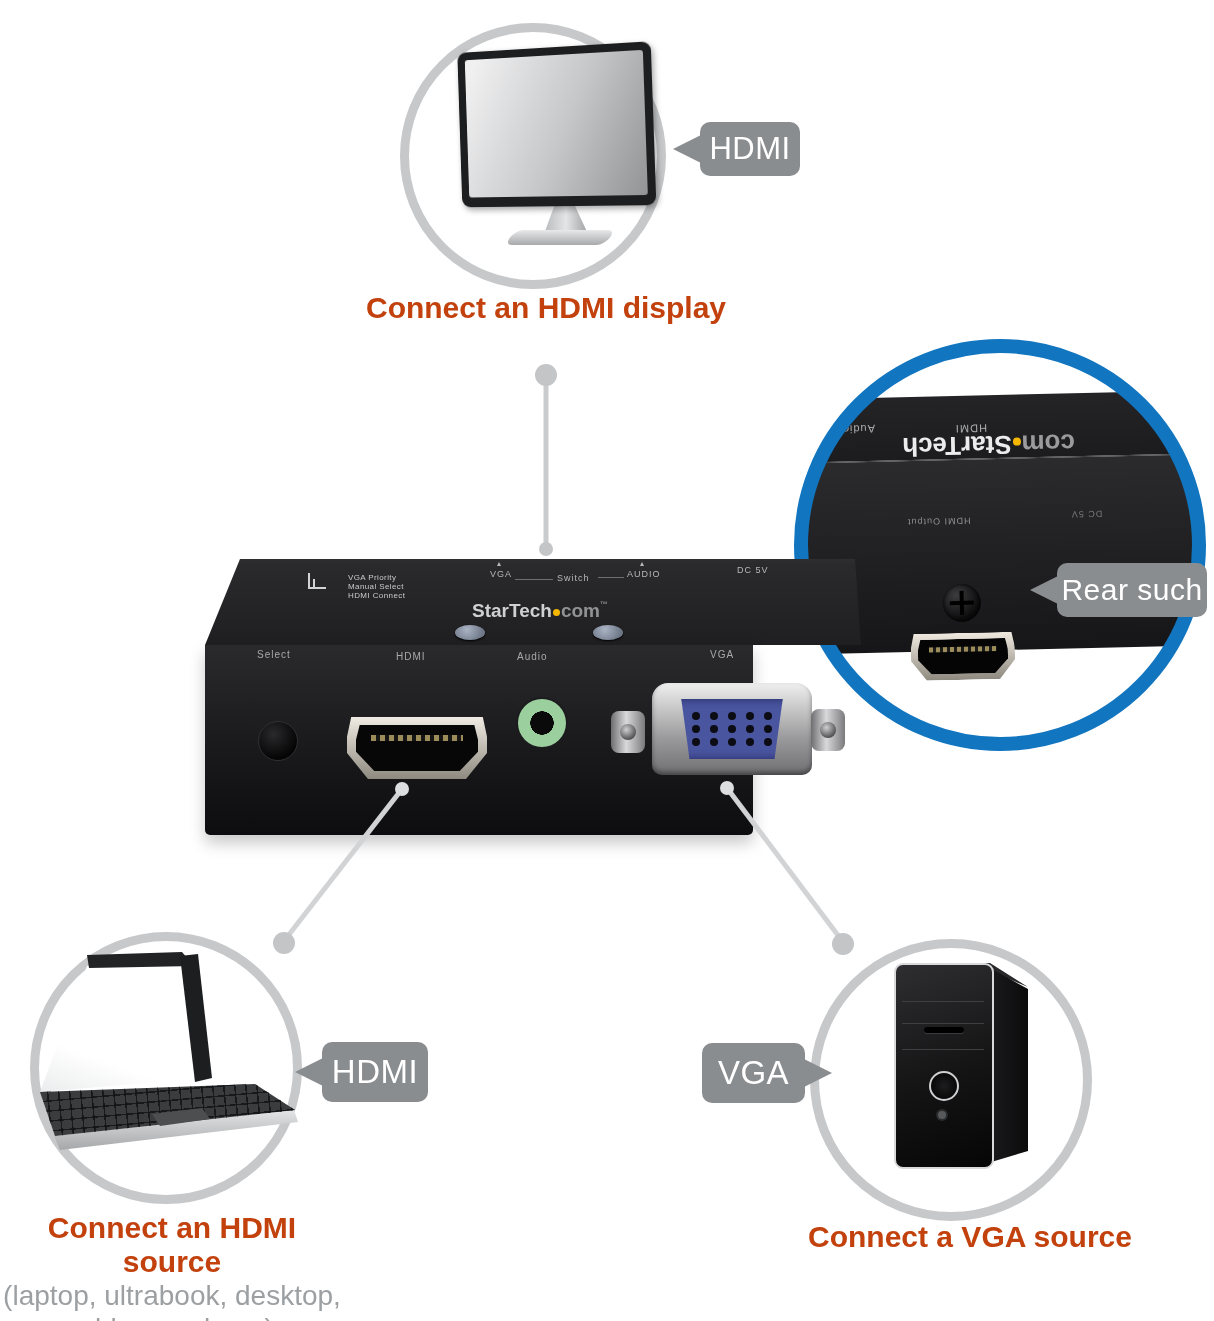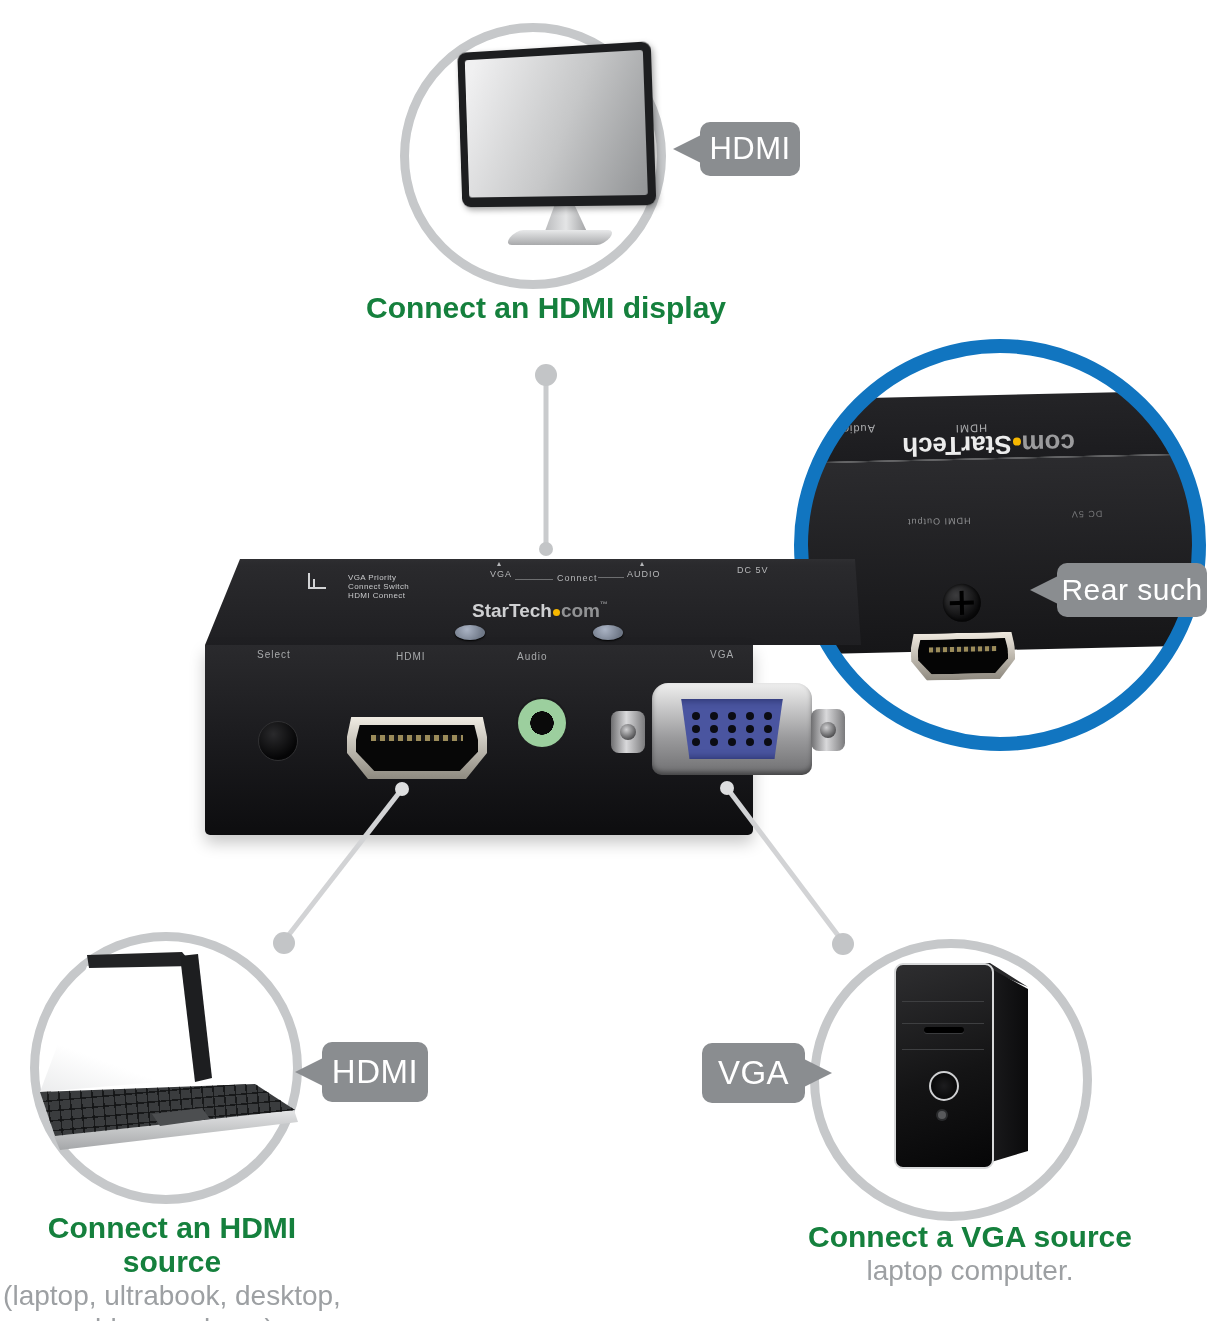--- a/index.html
+++ b/index.html
@@ -82,21 +82,21 @@
   
   .tag{position:absolute;background:#8a8d90;color:#fff;border-radius:10px;
        display:flex;align-items:center;justify-content:center;letter-spacing:.5px;}
   .tag .pointer-l{position:absolute;left:-27px;top:50%;margin-top:-14px;width:0;height:0;
        border-top:14px solid transparent;border-bottom:14px solid transparent;border-right:28px solid #8a8d90;}
   .tag .pointer-r{position:absolute;right:-27px;top:50%;margin-top:-14px;width:0;height:0;
        border-top:14px solid transparent;border-bottom:14px solid transparent;border-left:28px solid #8a8d90;}
 
   
   .caption{position:absolute;text-align:center;}
-  .caption .title{font-size:30px;font-weight:bold;color:#15803d;line-height:34px;}
+  .caption .title{font-size:30px;font-weight:bold;color:#c2410c;line-height:34px;}
   .caption .sub{font-size:28px;color:#9da0a3;line-height:33px;}
 
   
   .monitor{position:absolute;left:448px;top:40px;width:215px;height:200px;}
   .mon-frame{position:absolute;left:4px;top:6px;width:202px;height:160px;background:#1d1e20;border-radius:9px;
      transform:perspective(800px) rotateY(-14deg) rotate(-2deg);transform-origin:60% 50%;
      box-shadow:2px 3px 6px rgba(0,0,0,.35);}
   .mon-screen{position:absolute;left:8px;top:8px;right:8px;bottom:10px;
      background:linear-gradient(115deg,#f0f0f1 5%,#c6c7c8 55%,#929496 100%);border-radius:3px;}
   .mon-neck{position:absolute;left:96px;top:158px;width:44px;height:36px;
@@ -205,28 +205,28 @@
 
   <div class="product">
     <div class="p-top">
       <div class="priority">
         <div class="pr-icon">
             <span class="a"></span>
             <span class="b"></span>
           </div>
         <div class="pr-text">
           <span>VGA Priority</span>
-          <span>Connect Switch</span>
+          <span>Manual Select</span>
           <span>HDMI Connect</span>
         </div>
       </div>
       <span class="p-caret" style="left:297px;top:14px;">▴</span>
       <span class="p-toplabel" style="left:290px;top:24px;">VGA</span>
       <div class="p-topline" style="left:315px;top:34px;width:38px;"></div>
-      <span class="p-toplabel" style="left:357px;top:28px;">Connect</span>
+      <span class="p-toplabel" style="left:357px;top:28px;">Switch</span>
       <div class="p-topline" style="left:398px;top:32px;width:26px;"></div>
       <span class="p-caret" style="left:440px;top:14px;">▴</span>
       <span class="p-toplabel" style="left:427px;top:24px;">AUDIO</span>
       <span class="p-toplabel" style="left:537px;top:20px;">DC 5V</span>
       <div class="brand"><span>StarTech</span><span class="dot"></span><span class="com">com</span><span class="tm">™</span></div>
       <div class="oval-btn" style="left:255px;top:80px;"></div>
       <div class="oval-btn" style="left:393px;top:80px;"></div>
     </div>
     <div class="p-front">
       <span class="p-portlabel" style="left:52px;top:4px;">Select</span>
@@ -301,16 +301,15 @@
   <div class="caption" style="left:333px;top:291px;width:426px;">
     <div class="title">Connect an HDMI display</div>
   </div>
   <div class="caption" style="left:-4px;top:1211px;width:352px;">
     <div class="title">Connect an HDMI source</div>
     <div class="sub">(laptop, ultrabook, desktop,</div>
     <div class="sub">or blu-ray player).</div>
   </div>
   <div class="caption" style="left:788px;top:1220px;width:364px;">
     <div class="title">Connect a VGA source</div>
-    <div class="sub">laptop computer.</div>
   </div>
 
 </div>
 
 </body></html>

